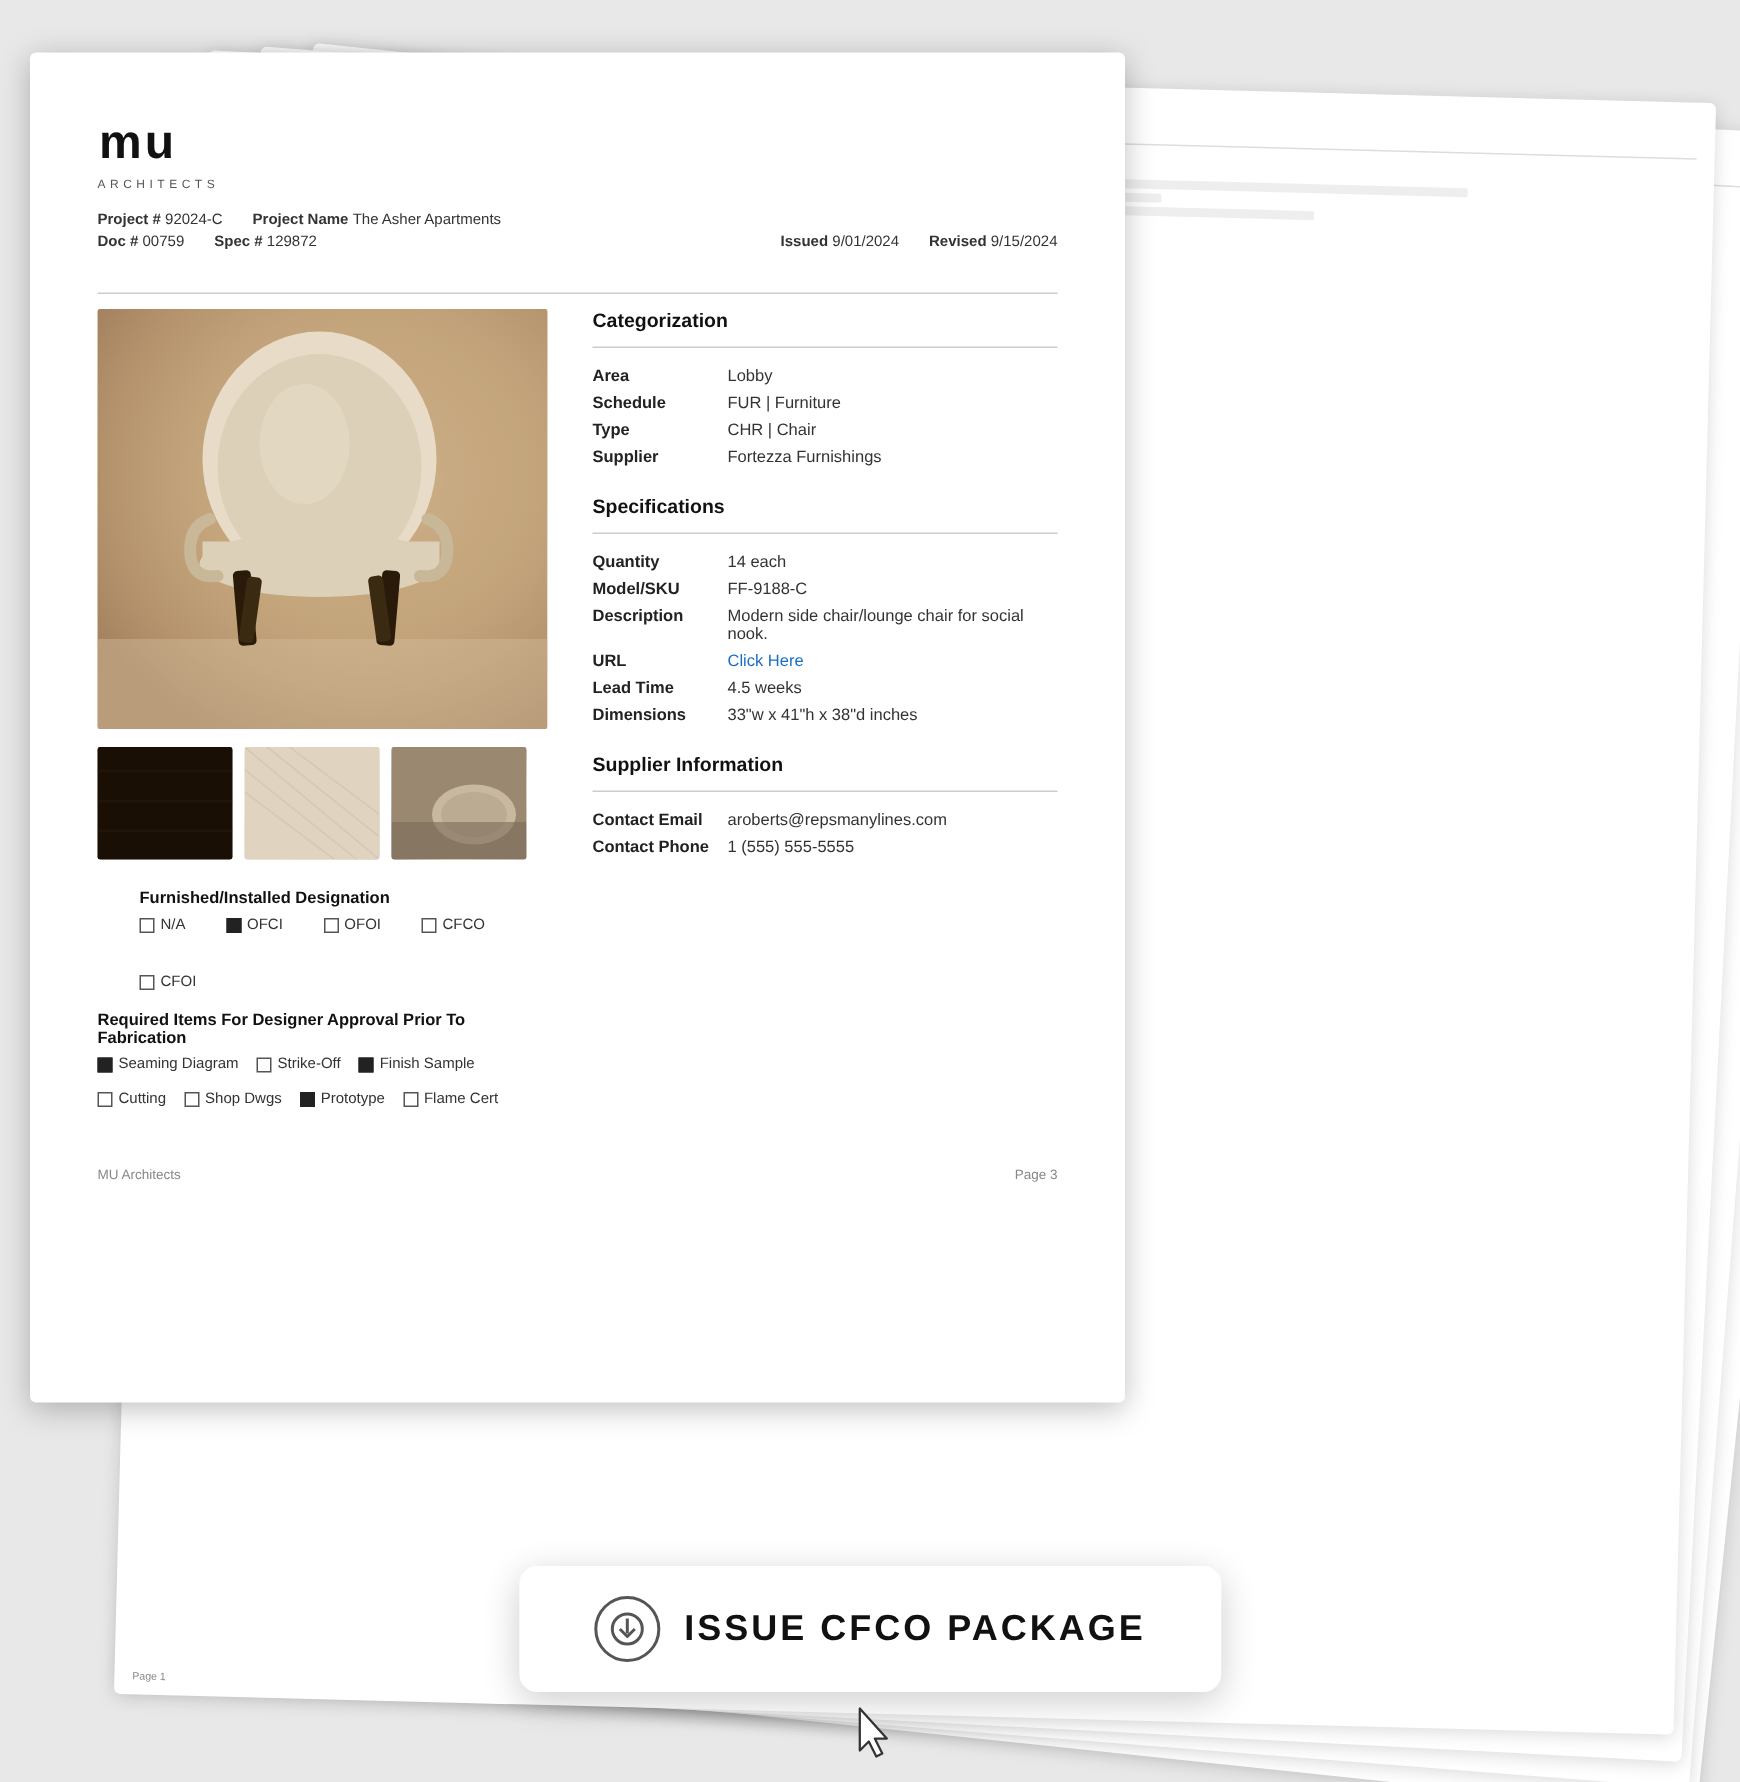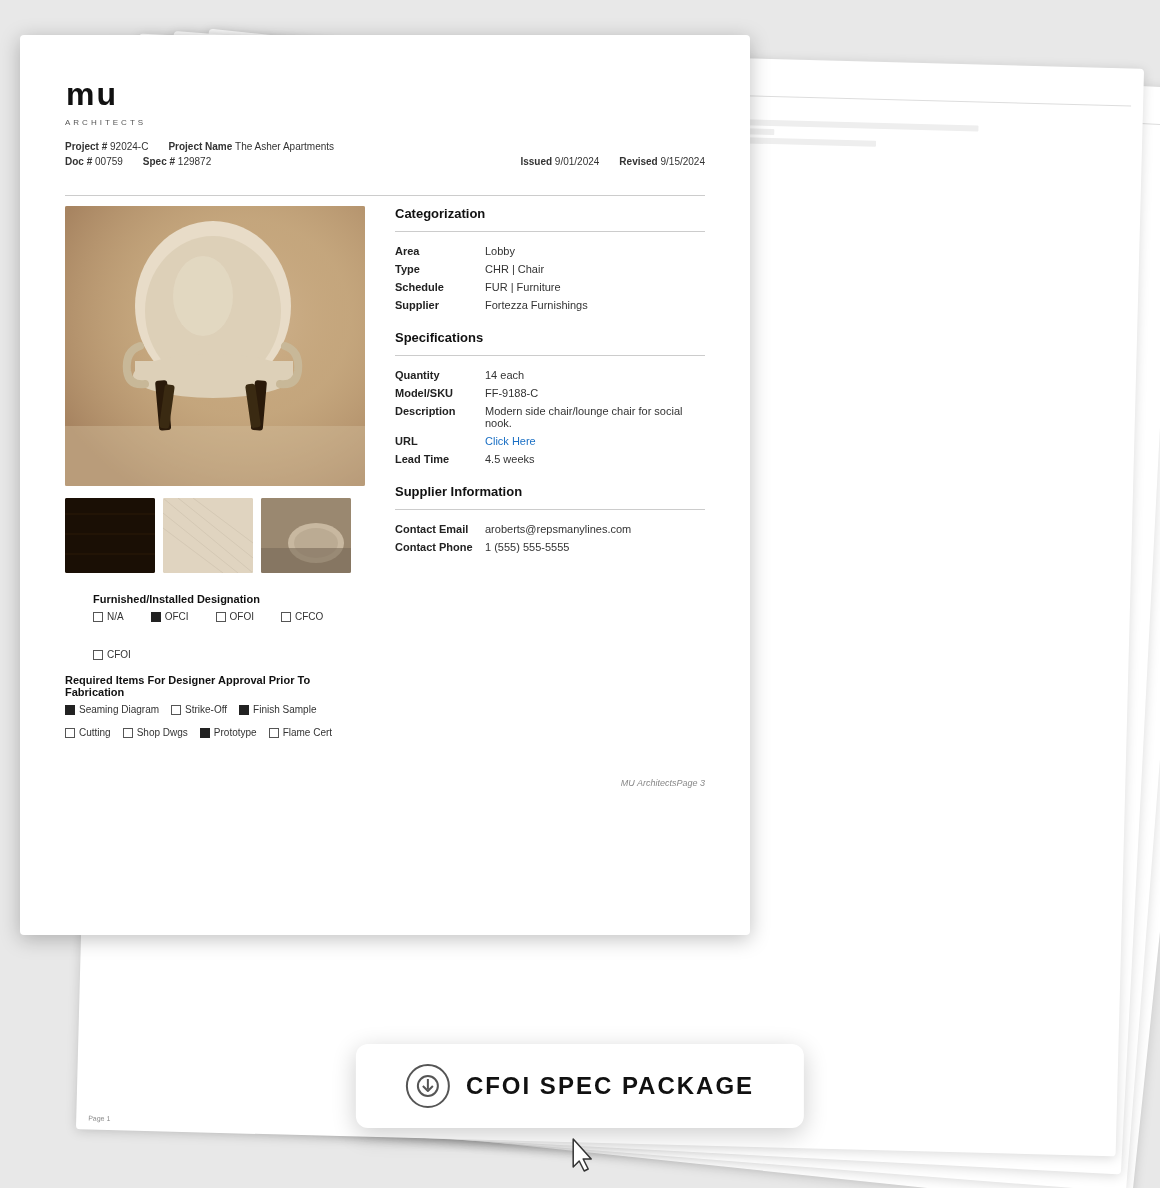--- a/index.html
+++ b/index.html
@@ -281,26 +281,25 @@
       flex-wrap: wrap;
       align-items: center;
       font-size: 10px;
       color: #333;
       margin-top: 6px;
     }
 
     
     .page-footer-main {
       display: flex;
-      justify-content: flex-end;
+      justify-content: space-between;
       margin-top: 30px;
       padding-top: 10px;
       font-size: 9px;
       color: #888;
-      font-style: italic;
     }
 
     
     .cta-container {
       position: absolute;
       bottom: 60px;
       left: 50%;
       transform: translateX(-50%);
       z-index: 20;
     }
@@ -652,26 +651,26 @@
 
       <div class="section-header">Categorization</div>
       <hr class="divider">
       <table class="info-table">
         <tbody>
             <tr>
           <td>Area</td>
           <td>Lobby</td>
         </tr>
         <tr>
+          <td>Schedule</td>
+          <td>FUR | Furniture</td>
+        </tr>
+        <tr>
           <td>Type</td>
           <td>CHR | Chair</td>
-        </tr>
-        <tr>
-          <td>Schedule</td>
-          <td>FUR | Furniture</td>
         </tr>
         <tr>
           <td>Supplier</td>
           <td>Fortezza Furnishings</td>
         </tr>
       </tbody>
         </table>
 
       <div class="section-header">Specifications</div>
       <hr class="divider">
@@ -691,20 +690,24 @@
         </tr>
         <tr>
           <td>URL</td>
           <td>
             <a class="link-blue" href="#">Click Here</a>
           </td>
         </tr>
         <tr>
           <td>Lead Time</td>
           <td>4.5 weeks</td>
+        </tr>
+        <tr>
+          <td>Dimensions</td>
+          <td>33"w x 41"h x 38"d inches</td>
         </tr>
       </tbody>
         </table>
 
       <div class="section-header">Supplier Information</div>
       <hr class="divider">
       <table class="info-table">
         <tbody>
         <tr>
           <td>Contact Email</td>
@@ -729,21 +732,21 @@
 
 <div class="cta-container">
   <button class="cta-button">
     <div class="cta-icon">
       <svg width="24" height="24" viewBox="0 0 24 24">
         <circle cx="12" cy="12" r="10" stroke="#555" stroke-width="2" fill="none"></circle>
         <line x1="12" y1="5" x2="12" y2="15" stroke="#555" stroke-width="2"></line>
         <polyline points="7,12 12,17 17,12" stroke="#555" stroke-width="2" fill="none" stroke-linejoin="round"></polyline>
       </svg>
     </div>
-    <span class="cta-text">CFOI SPEC PACKAGE</span>
+    <span class="cta-text">ISSUE CFCO PACKAGE</span>
   </button>
 </div>
 
 <div class="cursor">
   <svg width="32" height="38" viewBox="0 0 32 38" fill="none" xmlns="http://www.w3.org/2000/svg">
     <path d="M6 2L6 30L12 24L17 34L21 32L16 22L24 22Z" fill="white" stroke="#333" stroke-width="1.5" stroke-linejoin="round"></path>
   </svg>
 </div>
 
 </body></html>

